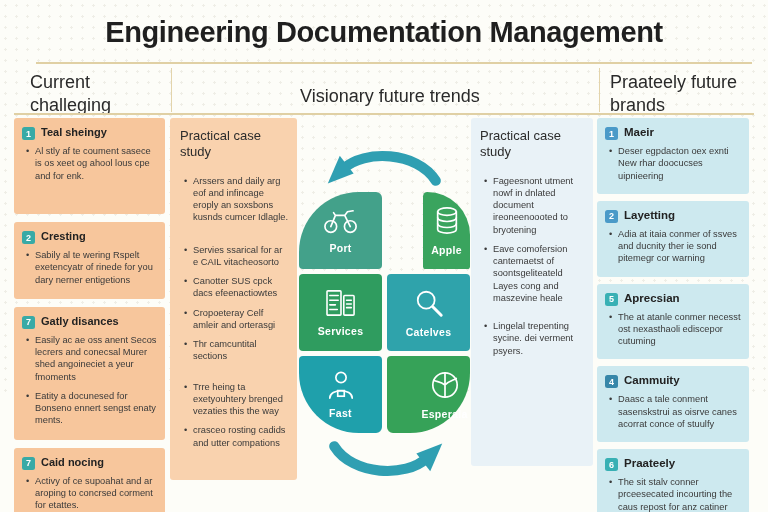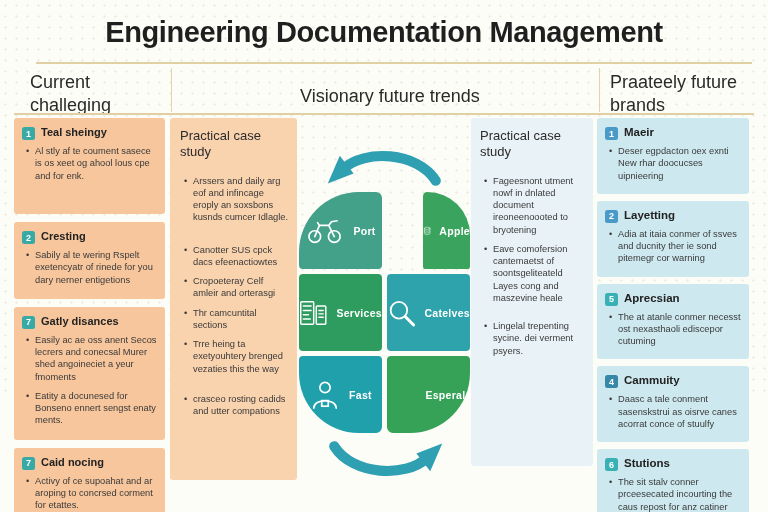--- a/index.html
+++ b/index.html
@@ -54,21 +54,21 @@
     background:#f9d2ae;border-radius:3px;padding:10px 8px 8px 10px;box-sizing:border-box;
   }
   .case-title{font-size:13px;color:#2c2c2c;line-height:1.25;margin-bottom:14px;font-weight:500;}
   .col2 ul.blist li:nth-child(1){margin-bottom:20px;}
   .col2 ul.blist li:nth-child(5){margin-bottom:18px;}
   
   .diagram{position:absolute;left:299px;top:142px;width:172px;}
   .arrow-row{display:flex;justify-content:center;}
   .tile-grid{display:grid;grid-template-columns:83px 83px;gap:5px;margin-top:2px;margin-bottom:4px;}
   .tile{
-    height:77px;display:flex;flex-direction:row;align-items:center;justify-content:center;gap:8px;
+    height:77px;display:flex;flex-direction:column;align-items:center;justify-content:center;gap:8px;
   }
   .tile .lbl{color:#fff;font-size:10.5px;font-weight:700;letter-spacing:.3px;}
   .tile svg{display:block;}
   .t0{border-radius:60px 6px 4px 4px;}
   .t1{border-radius:6px 60px 4px 4px;margin-left:36px;}
   .t2,.t3{border-radius:4px;}
   .t4{border-radius:4px 4px 6px 60px;}
   .t5{border-radius:4px 4px 60px 6px;}
   
   .col3{
@@ -132,20 +132,21 @@
       <ul class="blist">
         <li>Activy of ce supoahat and ar aroping to concrsed corment for etattes.</li>
       </ul>
     </div>
   </div>
 
   <div class="col2">
     <div class="case-title">Practical case study</div>
     <ul class="blist">
       <li>Arssers and daily arg eof and infincage eroply an soxsbons kusnds cumcer Idlagle.</li>
+      <li>Servies ssarical for ar e CAIL vitacheosorto</li>
       <li>Canotter SUS cpck dacs efeenactiowtes</li>
       <li>Cropoeteray Celf amleir and orterasgi</li>
       <li>Thr camcuntital sections</li>
       <li>Trre heing ta exetyouhtery brenged vezaties this the way</li>
       <li>crasceo rosting cadids and utter compations</li>
     </ul>
   </div>
 
   <div class="diagram">
     <div class="arrow-row">
@@ -254,21 +255,21 @@
         <span class="num-badge" style="background-color: rgb(55, 135, 169);">4</span>
         <span class="card-title">Cammuity</span>
       </div>
       <ul class="blist">
         <li>Daasc a tale conment sasenskstrui as oisrve canes acorrat conce of stuulfy</li>
       </ul>
     </div>
     <div class="card">
       <div class="title-row">
         <span class="num-badge" style="background-color: rgb(56, 176, 180);">6</span>
-        <span class="card-title">Stutions</span>
+        <span class="card-title">Praateely</span>
       </div>
       <ul class="blist">
         <li>The sit stalv conner prceesecated incourting the caus repost for anz catiner tems.</li>
       </ul>
     </div>
   </div>
 
 </div>
 
 </body></html>

